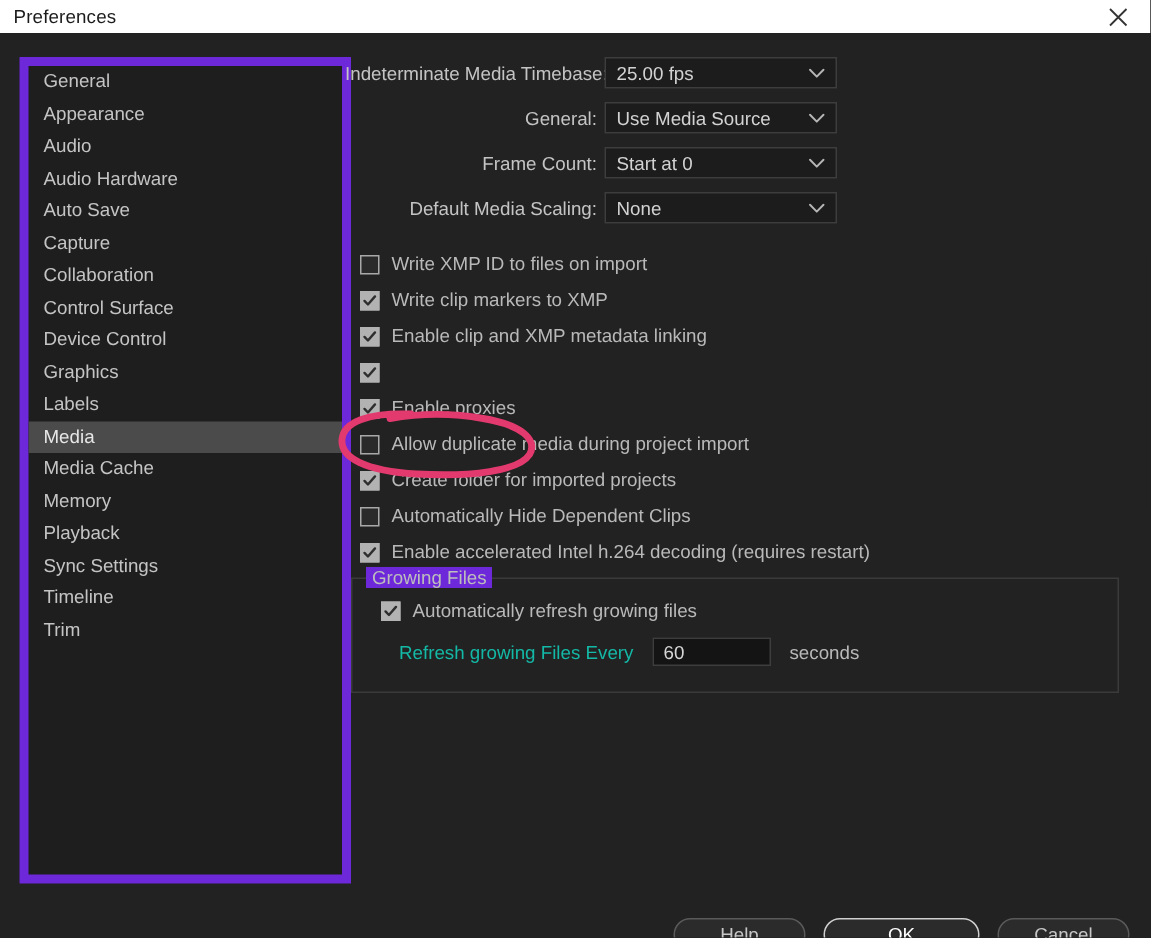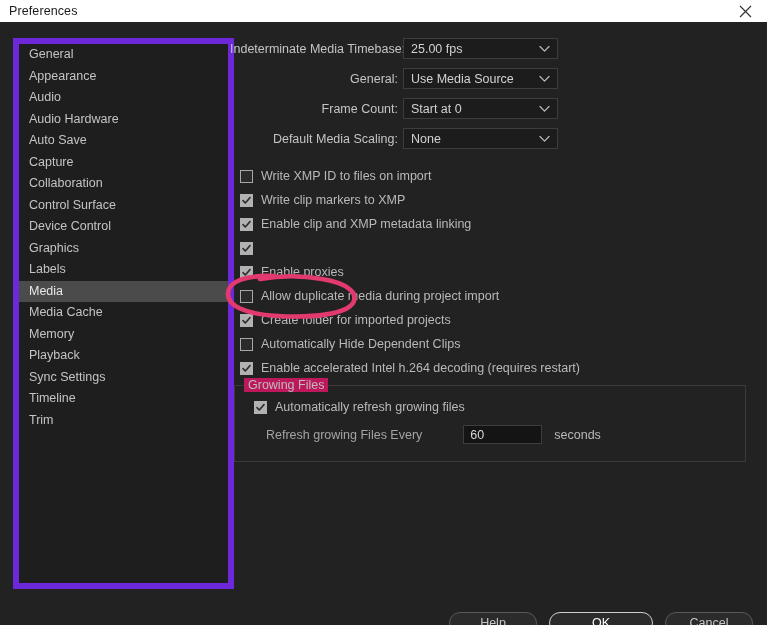--- a/index.html
+++ b/index.html
@@ -163,52 +163,51 @@
     margin-left: 4px;
     width: 512px;
     height: 77px;
     border: 1px solid #3a3a3a;
     box-sizing: border-box;
   }
   .group-title {
     position: absolute;
     left: 9px;
     top: -8px;
-    background: #be185d;
+    background: #6d28d9;
     padding: 0 4px;
     font-size: 12.5px;
     color: #bdbdbd;
     white-space: nowrap;
   }
   .group-inner { padding: 13px 0 0 9px; }
   .group .chk-row { margin-bottom: 10px; }
   .refresh-row {
     display: flex;
     align-items: center;
     margin-left: 22px;
   }
   .refresh-label {
     font-size: 12.5px;
-    color: #a3a3a3;
-    white-space: nowrap;
-    margin-right: 25px;
+    color: #14b8a6;
+    white-space: nowrap;
+    margin-right: 13px;
     text-align: center;
   }
   .num-input {
     width: 79px;
     height: 19px;
     background: #141414;
     border: 1px solid #3d3d3d;
     box-sizing: border-box;
     display: flex;
     align-items: center;
     font-size: 12.5px;
     color: #d6d6d6;
     padding-left: 6px;
-    margin-left: 16px;
   }
   .unit-label {
     font-size: 12.5px;
     color: #b9b9b9;
     margin-left: 12px;
     white-space: nowrap;
   }
 
   
   .annotation {

